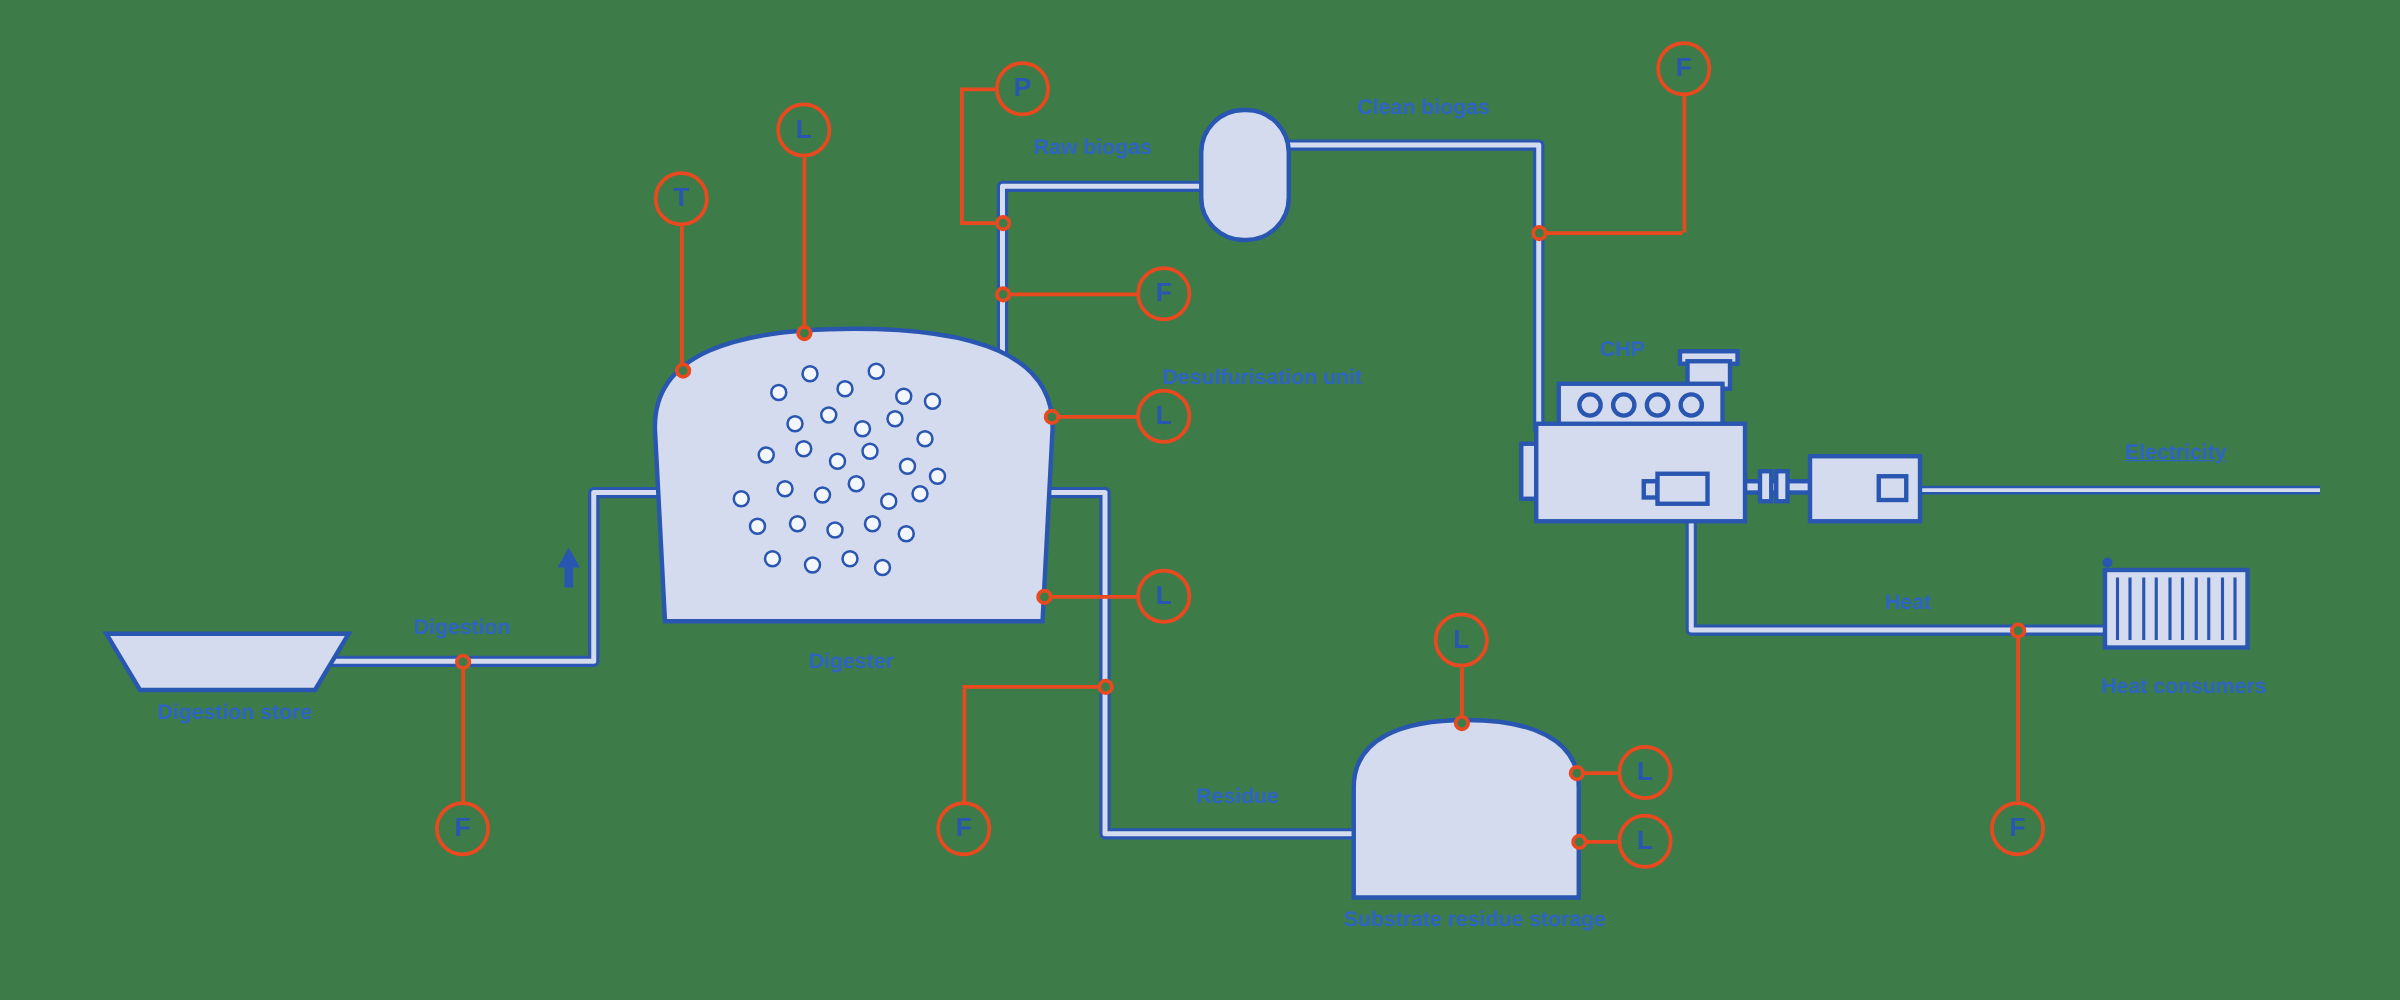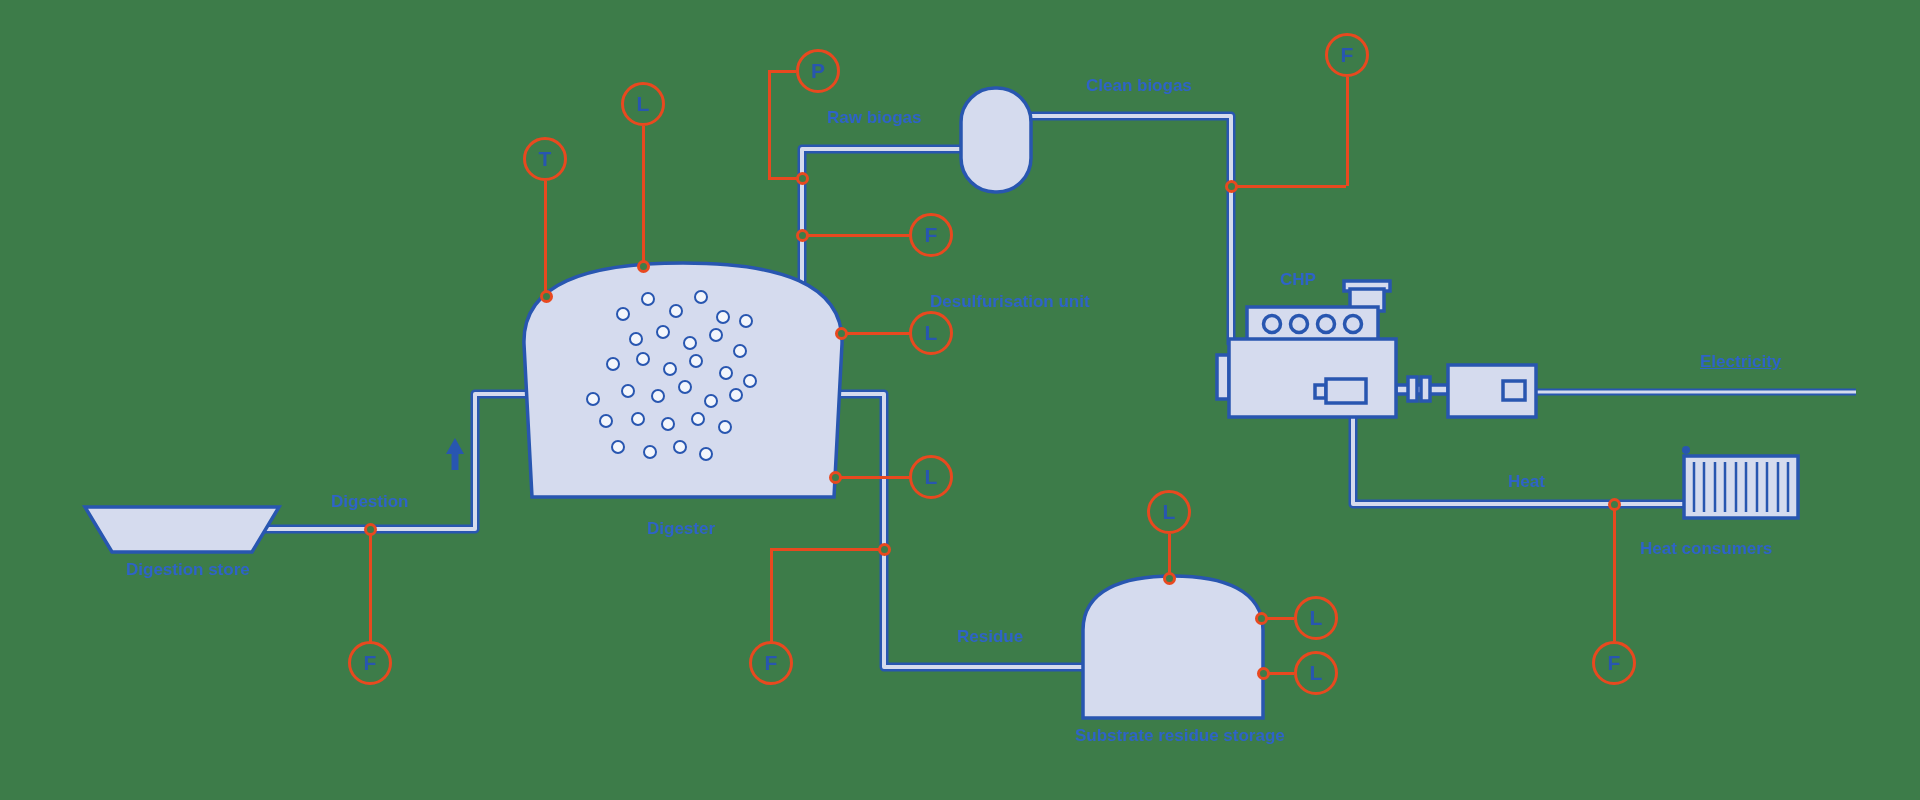--- a/index.html
+++ b/index.html
@@ -192,17 +192,17 @@
 
   <div class="label" style="left:126px;top:560px;">Digestion store</div>
   <div class="label" style="left:331px;top:492px;">Digestion</div>
   <div class="label" style="left:647px;top:519px;">Digester</div>
   <div class="label" style="left:827px;top:108px;text-align:center;">Raw biogas</div>
   <div class="label" style="left:930px;top:292px;">Desulfurisation unit</div>
   <div class="label" style="left:1086px;top:76px;">Clean biogas</div>
   <div class="label" style="left:1280px;top:270px;">CHP</div>
   <div class="label" style="left:1700px;top:352px;text-decoration:underline;">Electricity</div>
   <div class="label" style="left:1508px;top:472px;">Heat</div>
-  <div class="label" style="left:1640px;top:539px;">Heat consumers</div>
+  <div class="label" style="left:1681px;top:539px;">Heat consumers</div>
   <div class="label" style="left:957px;top:627px;">Residue</div>
   <div class="label" style="left:1075px;top:726px;">Substrate residue storage</div>
 
 </div>
 
 </body></html>

